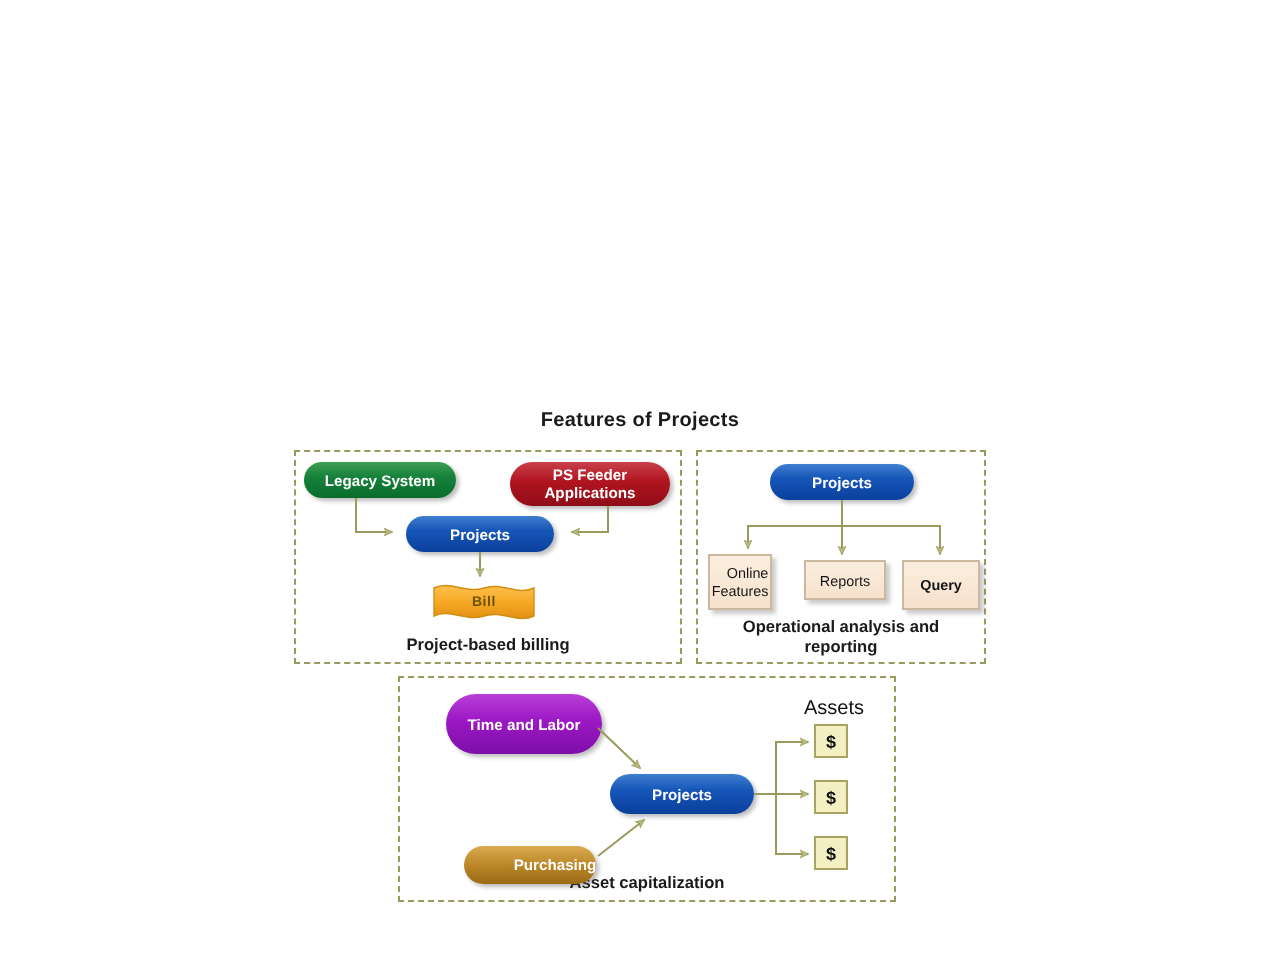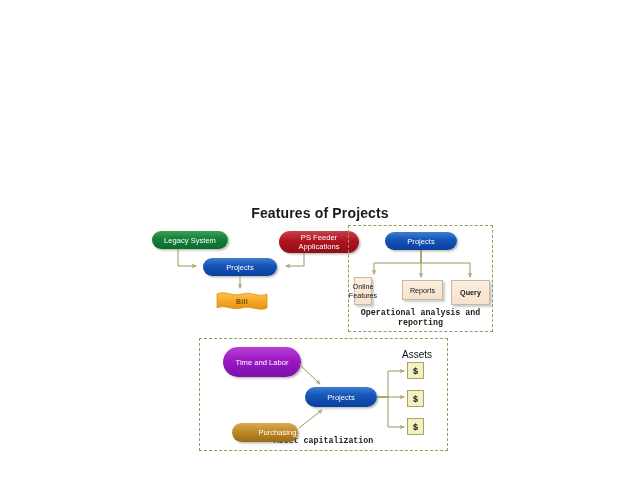--- a/index.html
+++ b/index.html
@@ -23,32 +23,31 @@
   }
 
   .abs { position: absolute; }
 
   
   #diagram-title {
     left: 0;
     top: 205px;
     width: 640px;
     text-align: center;
-    font-size: 14px;
+    font-size: 10px;
     font-weight: bold;
     color: #1a1a1a;
     letter-spacing: 0.15px;
   }
 
   
   .panel {
     border: 1px dashed #9a9a5c;
     box-sizing: border-box;
     background: transparent;
-    font-family: Liberation Mono, monospace;
   }
   #panel-billing   { left: 147px; top: 225px; width: 194px; height: 107px; }
   #panel-reporting { left: 348px; top: 225px; width: 145px; height: 107px; }
   #panel-asset     { left: 199px; top: 338px; width: 249px; height: 113px; }
 
   .panel-caption {
     position: absolute;
     left: 0;
     width: 100%;
     text-align: center;
@@ -63,21 +62,21 @@
 
   
   .pill {
     position: absolute;
     border-radius: 999px;
     display: flex;
     align-items: center;
     justify-content: center;
     text-align: center;
     color: #ffffff;
-    font-weight: normal;
+    font-weight: bold;
     font-size: 7.6px;
     line-height: 9px;
     box-sizing: border-box;
     box-shadow: 1.5px 1.5px 2px rgba(80,80,80,0.38);
     padding: 0 3px;
   }
 
   .pill-green {
     background: linear-gradient(to bottom, #3f9e55 0%, #16813a 42%, #0a6c2c 100%);
   }
@@ -90,21 +89,21 @@
   .pill-purple {
     background: linear-gradient(to bottom, #b83fd6 0%, #9b18c4 45%, #7d0fa8 100%);
   }
   .pill-gold {
     background: linear-gradient(to bottom, #d9ab52 0%, #bf8a2a 45%, #9a6a14 100%);
     padding-left: 28px;
   }
 
   
   #node-legacy-system  { left: 152px; top: 231px; width: 76px; height: 18px; }
-  #node-ps-feeder      { left: 255px; top: 231px; width: 80px; height: 22px; margin-left: 24px; }
+  #node-ps-feeder      { left: 255px; top: 231px; width: 80px; height: 22px; }
   #node-projects-1     { left: 203px; top: 258px; width: 74px; height: 18px; }
 
   
   #node-projects-2     { left: 385px; top: 232px; width: 72px; height: 18px; }
 
   
   #node-time-labor     { left: 223px; top: 347px; width: 78px; height: 30px; }
   #node-purchasing     { left: 232px; top: 423px; width: 66px; height: 19px; }
   #node-projects-3     { left: 305px; top: 387px; width: 72px; height: 20px; }
 
@@ -137,21 +136,21 @@
     box-shadow: 2px 2px 2px rgba(110,110,110,0.35);
     display: flex;
     align-items: center;
     justify-content: center;
     text-align: center;
     font-size: 7.2px;
     color: #161616;
     line-height: 9px;
     box-sizing: border-box;
   }
-  #box-online-analysis { left: 354px; top: 277px; width: 18px; height: 28px; }
+  #box-online-analysis { left: 354px; top: 277px; width: 32px; height: 28px; text-align: right; }
   #box-reports         { left: 402px; top: 280px; width: 41px; height: 20px; }
   #box-query           { left: 451px; top: 280px; width: 39px; height: 25px; font-weight: bold; }
 
   
   .asset-box {
     position: absolute;
     width: 17px;
     height: 17px;
     background: #f3f0c4;
     border: 1px solid #a8a45f;
@@ -185,20 +184,23 @@
     pointer-events: none;
   }
 </style>
 </head>
 <body>
 
 <div id="diagram-root">
 
   <div class="abs" id="diagram-title">Features of Projects</div>
 
+  <div class="abs panel" id="panel-billing">
+    <div class="panel-caption" id="caption-billing">Project-based billing</div>
+  </div>
 
   <div class="pill pill-green" id="node-legacy-system">
     <span>Legacy System</span>
   </div>
 
   <div class="pill pill-red" id="node-ps-feeder">
     <span style="display:block;">
       <span style="display:block;">PS Feeder</span>
       <span style="display:block;">Applications</span>
     </span>

